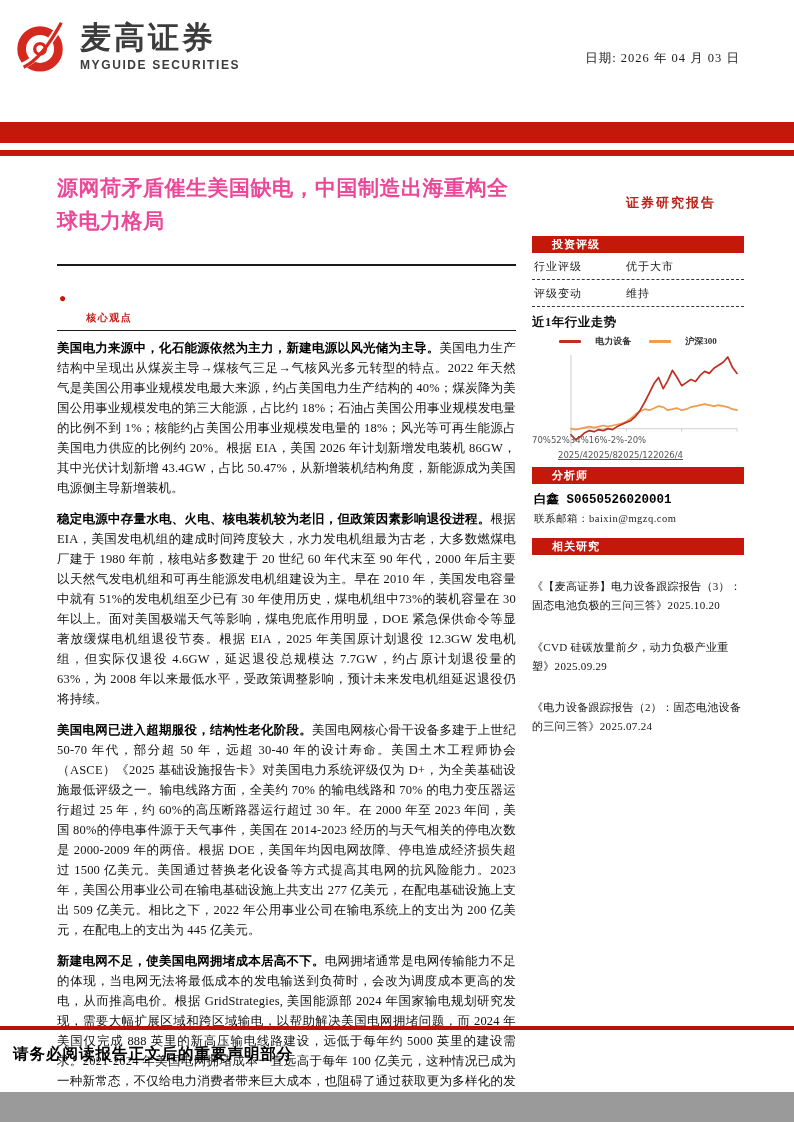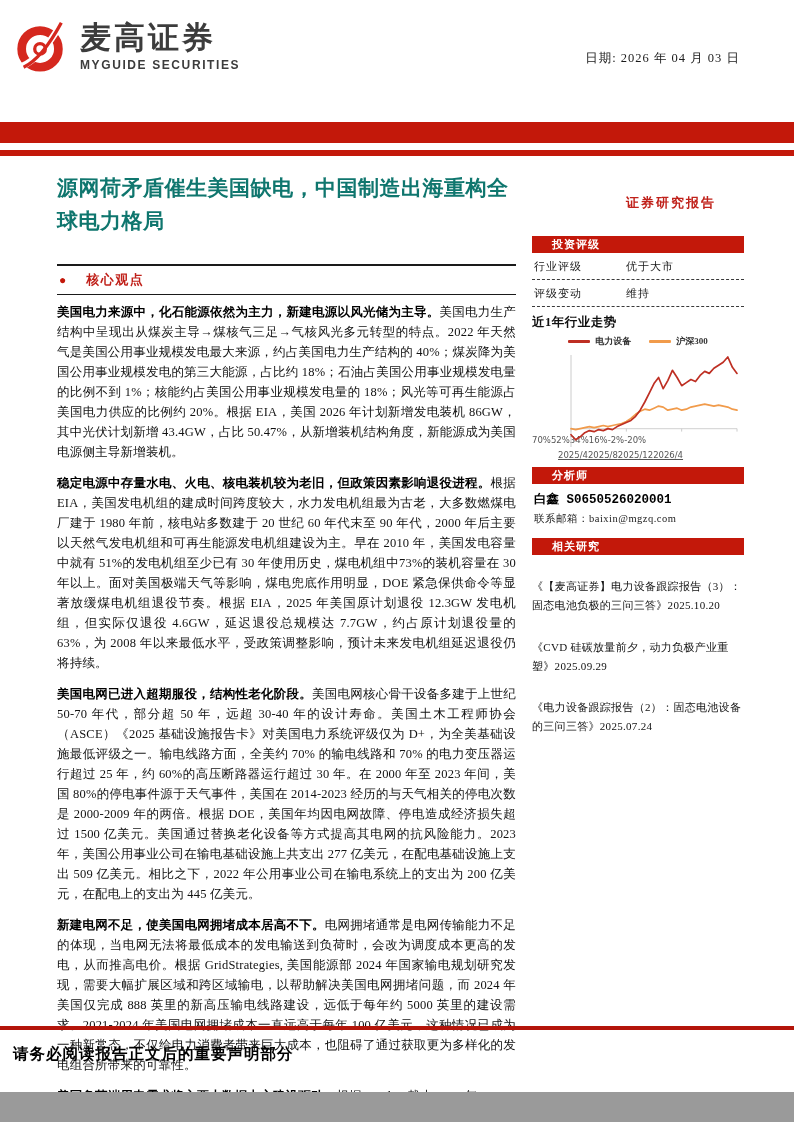--- a/index.html
+++ b/index.html
@@ -13,53 +13,53 @@
   .logo-icon{width:58px;height:60px;}
   .brand-text{display:flex;flex-direction:column;line-height:1;}
   .brand-cn{font-size:31px;font-weight:600;color:#3c3c3c;letter-spacing:3px;font-family:"Liberation Sans","DejaVu Sans",sans-serif;}
   .brand-en{font-size:12px;font-weight:700;color:#3c3c3c;letter-spacing:1.6px;margin-top:6px;font-family:"Liberation Sans","DejaVu Sans",sans-serif;}
   .header-date{position:absolute;right:54px;top:50px;font-size:12.5px;color:#1a1a1a;letter-spacing:1px;}
   .bar-thick{position:absolute;left:0;top:122px;width:794px;height:21px;background:#c3180a;}
   .bar-thin{position:absolute;left:0;top:150px;width:794px;height:6px;background:#c3180a;}
   
   .report-title{
     position:absolute;left:57px;top:172px;width:470px;
-    font-size:21px;font-weight:700;color:#0f766e;line-height:1.55;letter-spacing:.5px;
+    font-size:21px;font-weight:700;color:#ec4899;line-height:1.55;letter-spacing:.5px;
   }
   .report-type{position:absolute;left:532px;top:194px;width:212px;text-align:right;padding-right:28px;box-sizing:border-box;
     font-size:13px;font-weight:700;color:#c0211a;letter-spacing:2px;}
   
   .sidebar{position:absolute;left:532px;top:236px;width:212px;font-size:11px;}
   .side-bar-header{background:#c3180a;color:#fff;font-weight:700;font-size:11px;
     height:17px;line-height:17px;padding-left:20px;letter-spacing:1px;}
   .rating-row{display:flex;padding:6px 0 5px 2px;border-bottom:1.4px dashed #3a3a3a;}
   .rating-label{width:92px;color:#1a1a1a;letter-spacing:1px;}
   .rating-value{color:#1a1a1a;letter-spacing:1px;}
   .chart-title{font-weight:700;font-size:12.5px;padding:7px 0 2px 0;letter-spacing:.5px;color:#111;}
   .chart-box{position:relative;height:132px;margin-top:2px;font-family:"DejaVu Sans","Liberation Sans",sans-serif;}
   .legend{position:absolute;left:0;right:0;top:0;display:flex;justify-content:center;gap:18px;align-items:center;}
-  .legend-entry{display:flex;align-items:center;gap:5px;}
+  .legend-entry{display:flex;align-items:center;gap:14px;}
   .legend-swatch{width:22px;height:2.4px;border-radius:1px;}
   .legend-label{font-size:9px;color:#333;font-family:"Liberation Serif",serif;font-weight:600;}
   .yticks{position:absolute;left:0;top:14px;height:96px;width:32px;display:flex;flex-direction:row;
     justify-content:space-between;align-items:flex-end;font-size:8.5px;color:#555;}
   .trend-svg{position:absolute;left:36px;top:18px;}
   .xticks{position:absolute;left:26px;right:0px;top:115px;display:flex;
     font-size:8.5px;color:#555;text-decoration:underline;}
   .analyst-name-row{font-weight:700;font-size:12.5px;margin:7px 0 4px 2px;font-family:Liberation Mono, monospace;color:#000;}
   .analyst-email{font-size:10.5px;margin:0 0 12px 2px;letter-spacing:.5px;color:#1a1a1a;}
   .related-item{font-size:11px;line-height:1.75;margin:22px 0 6px 0;color:#111;letter-spacing:.3px;}
   
   .core{position:absolute;left:57px;top:264px;width:459px;}
   .core-header{
     border-top:2.2px solid #1a1a1a;border-bottom:1.6px solid #1a1a1a;
     padding:5px 0 5px 2px;display:flex;align-items:center;gap:20px;
   }
   .core-bullet{color:#c3180a;font-size:12px;line-height:1;}
-  .core-header-label{color:#c0211a;font-weight:700;font-size:13px;letter-spacing:1.5px;}
+  .core-header-label{color:#c0211a;font-weight:700;font-size:10px;letter-spacing:1.5px;margin-top:40px;}
   .core p{margin:10px 0 11px 0;font-size:12.5px;line-height:1.6;text-align:justify;letter-spacing:.2px;}
   .core p b{font-weight:700;color:#000;}
   .core p:first-of-type{margin-top:7px;}
   
   .footer-line{position:absolute;left:0;top:1026px;width:794px;height:4px;background:#b3150a;}
   .footer-text{position:absolute;left:13px;top:1044px;font-size:15.5px;font-weight:700;letter-spacing:1px;color:#000;}
 </style>
 </head>
 <body>
 

